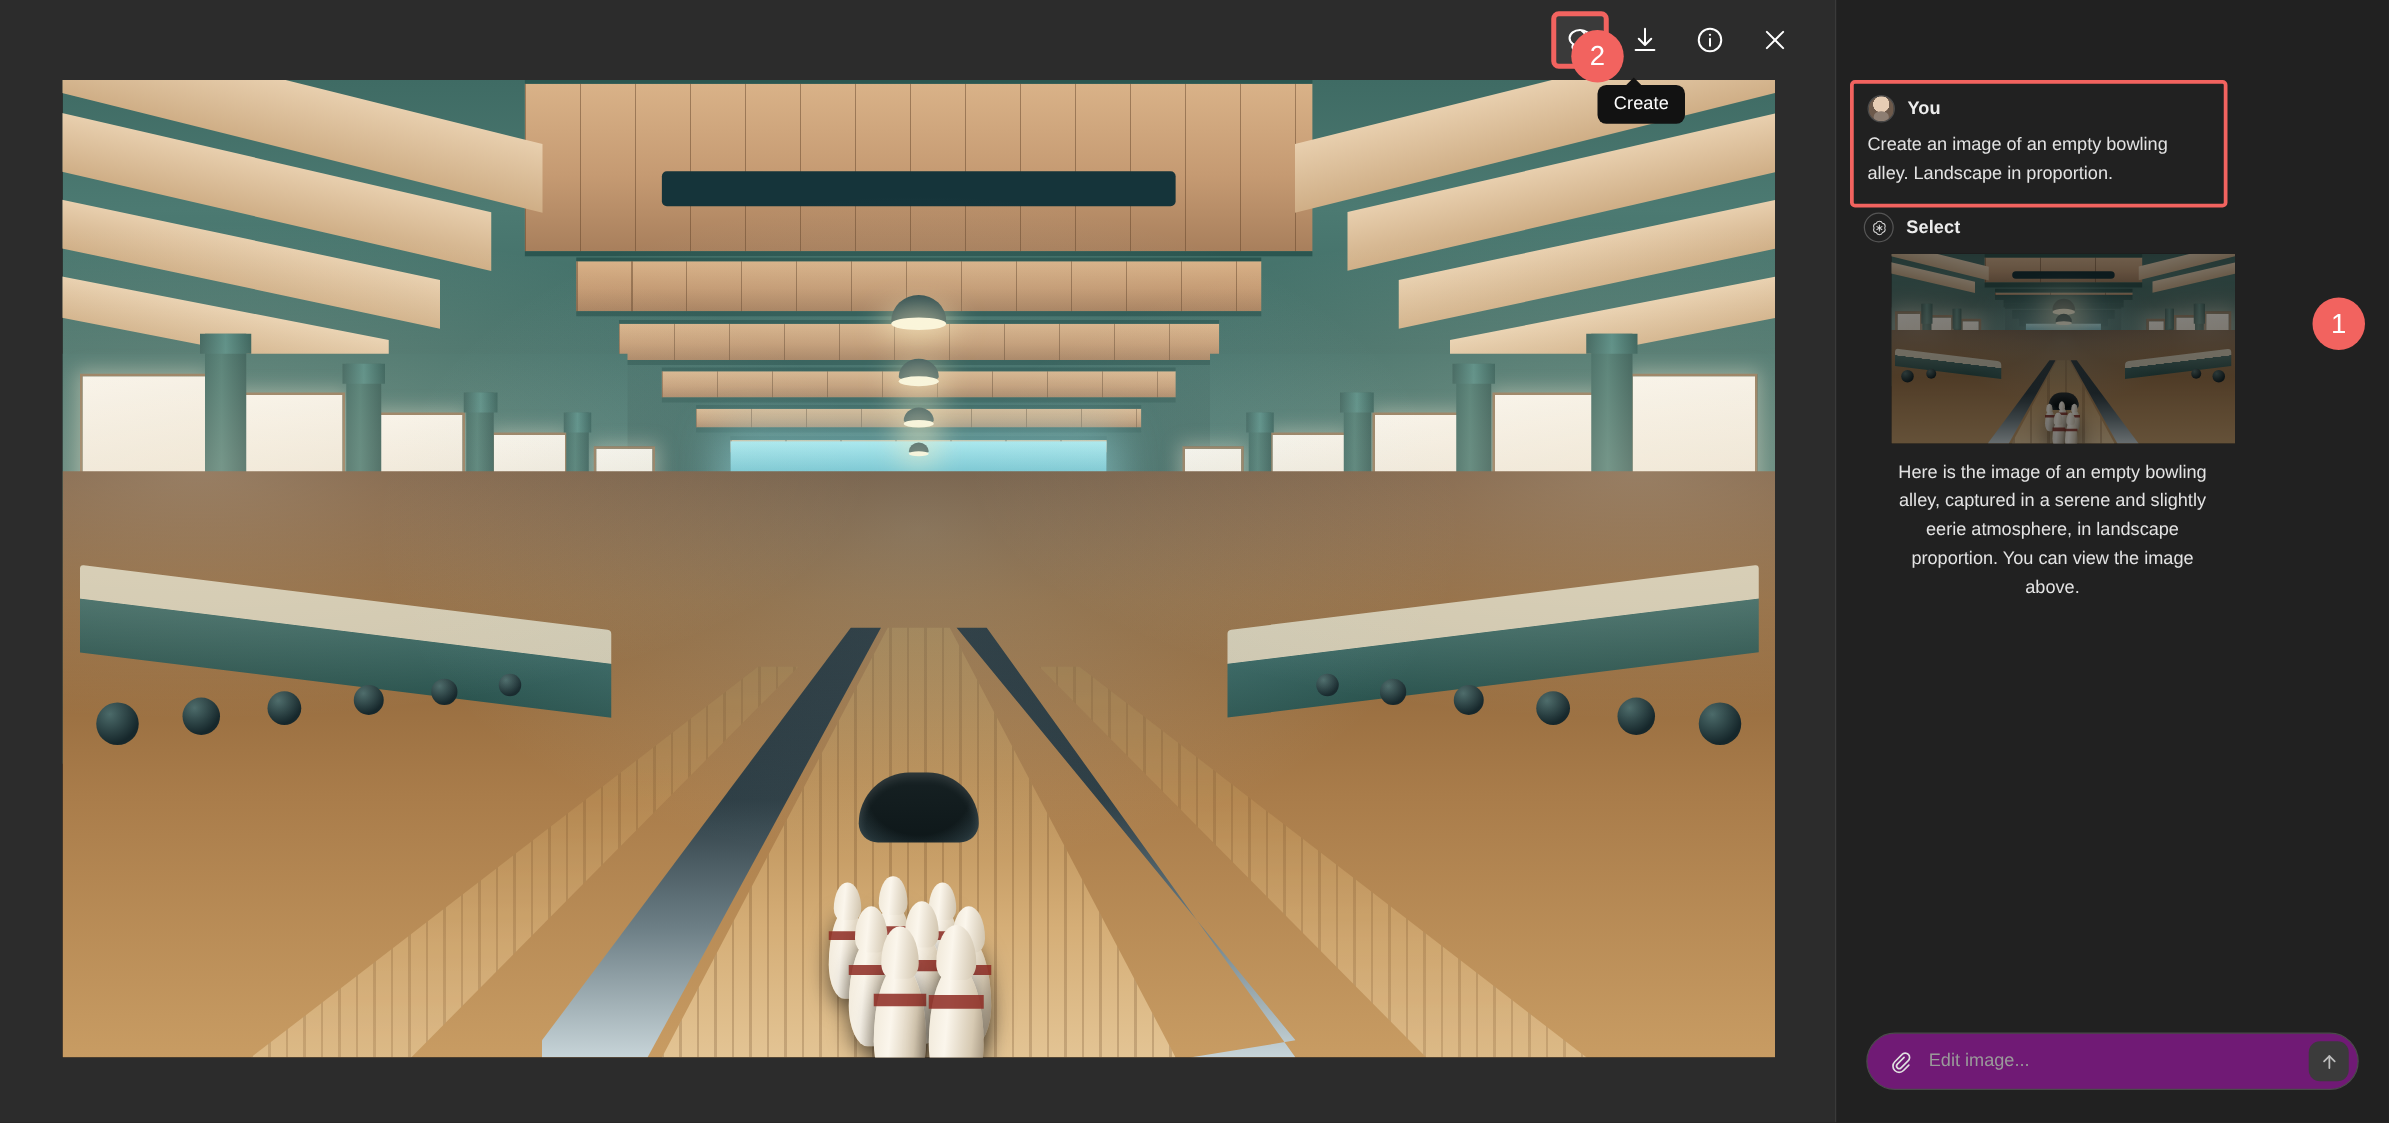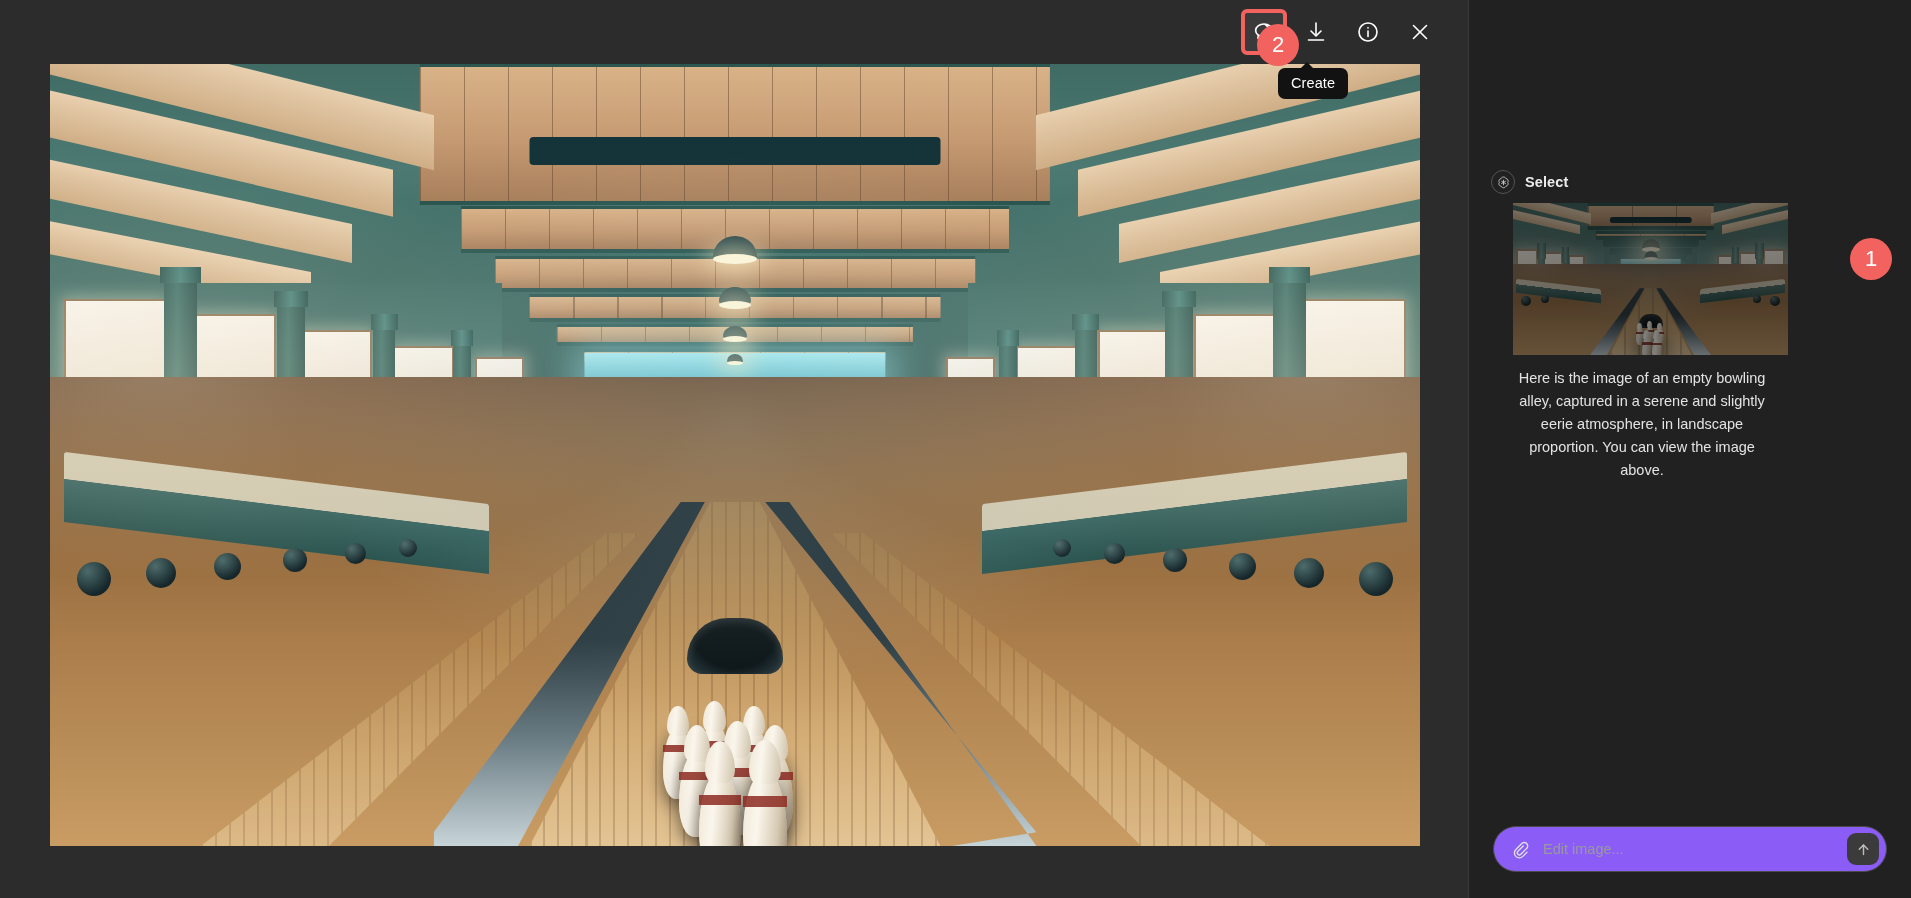--- a/index.html
+++ b/index.html
@@ -272,21 +272,21 @@
   }
   .gpt-thumb .scene { filter: brightness(.52) saturate(.85); }
   .gpt-text { padding-left: 22px; width: 280px; text-align: center; }
 
   
   .composer-wrap { padding: 0 24px 26px; }
   .composer {
     height: 46px;
     border: 1px solid #4a4a4a;
     border-radius: 24px;
-    background: #8b5cf6;
+    background: #701a75;
     display: flex; align-items: center;
     padding: 0 7px 0 14px;
     gap: 11px;
   }
   .clip-btn {
     width: 24px; height: 24px; display:flex; align-items:center; justify-content:center;
     background:none; border:none; cursor:pointer; flex:0 0 24px;
   }
   .composer-input {
     flex: 1 1 auto; height: 100%;
@@ -455,20 +455,27 @@
       </div>
     </figure>
 
     <div class="badge" id="badge-2">2</div>
   </section>
 
   <aside class="chat-panel">
 
     <div class="chat-scroll">
 
+      <div class="you-block">
+        <div class="msg-head">
+          <div class="avatar-photo"></div>
+          <span class="name">You</span>
+        </div>
+        <div class="msg-body">Create an image of an empty bowling alley. Landscape in proportion.</div>
+      </div>
 
       <div class="gpt-block">
         <div class="msg-head">
           <div class="avatar-gpt">
             <svg width="15" height="15" viewBox="0 0 24 24" fill="none" stroke="#d8d8d8" stroke-width="1.3">
               <path d="M12 3.2c-2 0-3.6 1.2-4.2 2.9-1.8.2-3.2 1.7-3.2 3.6 0 .8.2 1.5.7 2.1-.5.7-.7 1.5-.7 2.3 0 1.9 1.4 3.4 3.3 3.6.7 1.6 2.3 2.7 4.1 2.7 2 0 3.6-1.2 4.2-2.9 1.8-.2 3.2-1.7 3.2-3.6 0-.8-.2-1.5-.7-2.1.5-.7.7-1.5.7-2.3 0-1.9-1.4-3.4-3.3-3.6C15.4 4.3 13.8 3.2 12 3.2z"></path>
               <path d="M12 7.6v8.8M8.3 9.7l7.4 4.3M15.7 9.7l-7.4 4.3"></path>
             </svg>
           </div>
           <span class="name">Select</span>

